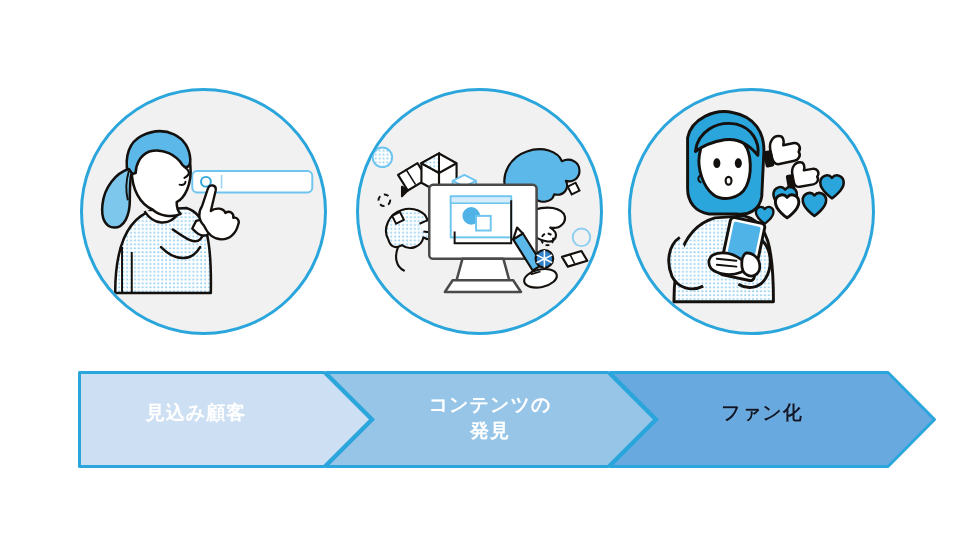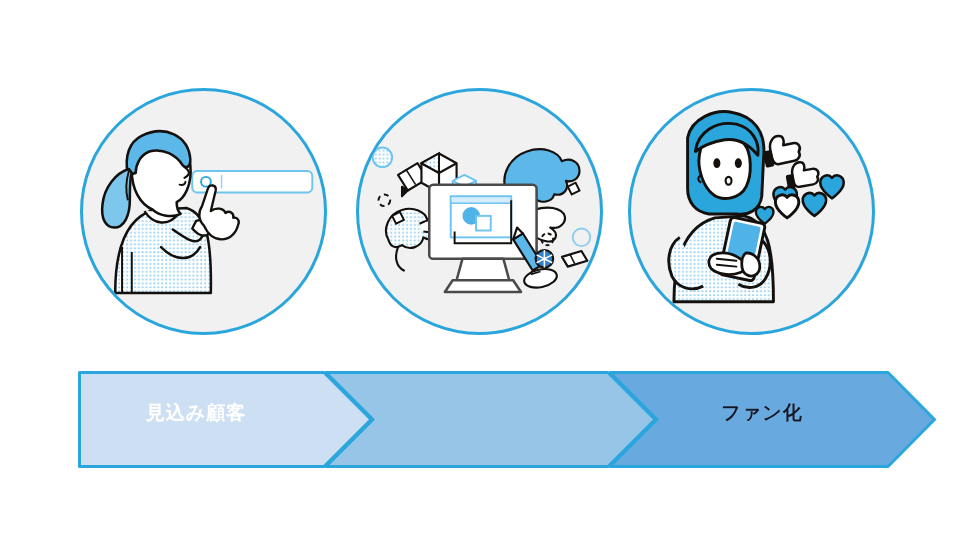--- a/index.html
+++ b/index.html
@@ -284,16 +284,18 @@
       <path id="chev1" d="M1.5 1.5 H246 L293 48.5 L246 95.5 H1.5 Z" fill="#cddff2" stroke="#2ba6dc" stroke-width="3" stroke-linejoin="round"></path>
 
       <path id="chev2" d="M248 1.5 H530 L577 48.5 L530 95.5 H248 L295 48.5 Z" fill="#96c5e8" stroke="#2ba6dc" stroke-width="3" stroke-linejoin="round"></path>
 
       <path id="chev3" d="M532 1.5 H810 L856.5 48.5 L810 95.5 H532 L579 48.5 Z" fill="#68aadf" stroke="#2ba6dc" stroke-width="3" stroke-linejoin="round"></path>
     </svg>
   </div>
 
   <div class="chev-label chev-label-1" style="color: rgb(255, 255, 255);">見込み顧客</div>
 
+  <div class="chev-label chev-label-2" style="color: rgb(255, 255, 255);">コンテンツの
+発見</div>
 
   <div class="chev-label chev-label-3" style="color: #0f172a;">ファン化</div>
 
 </div>
 
 </body></html>

